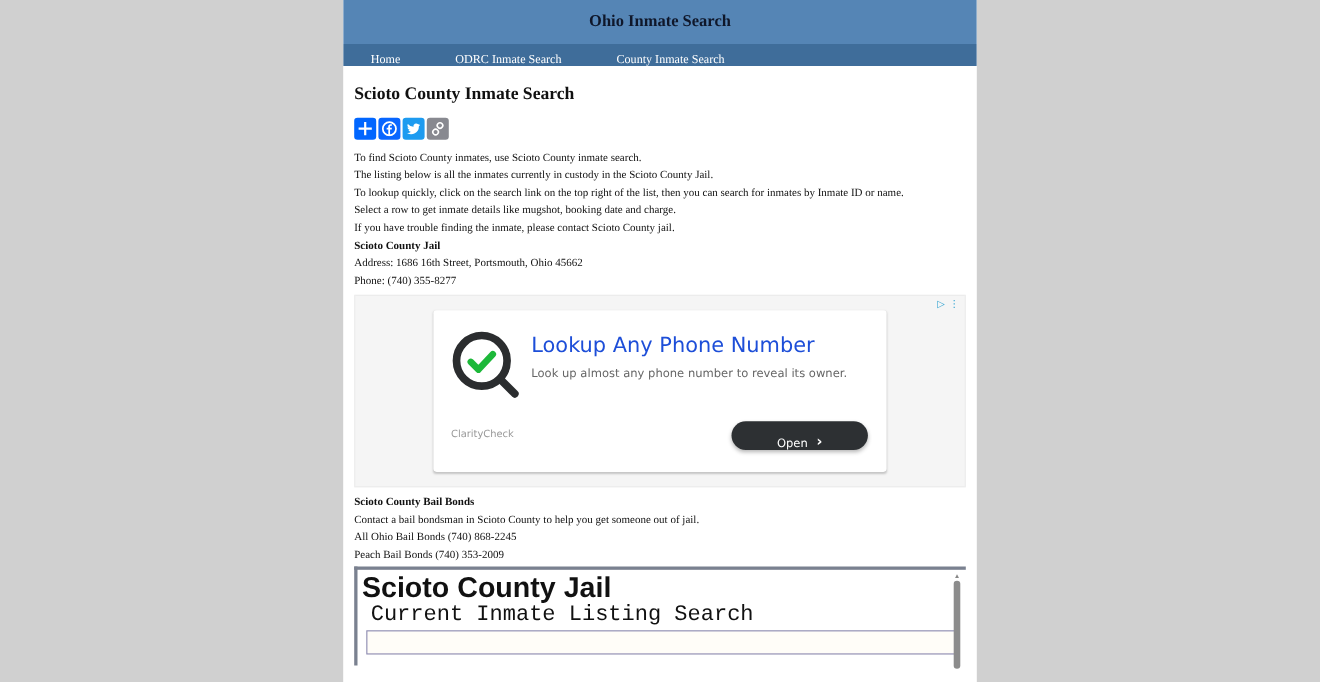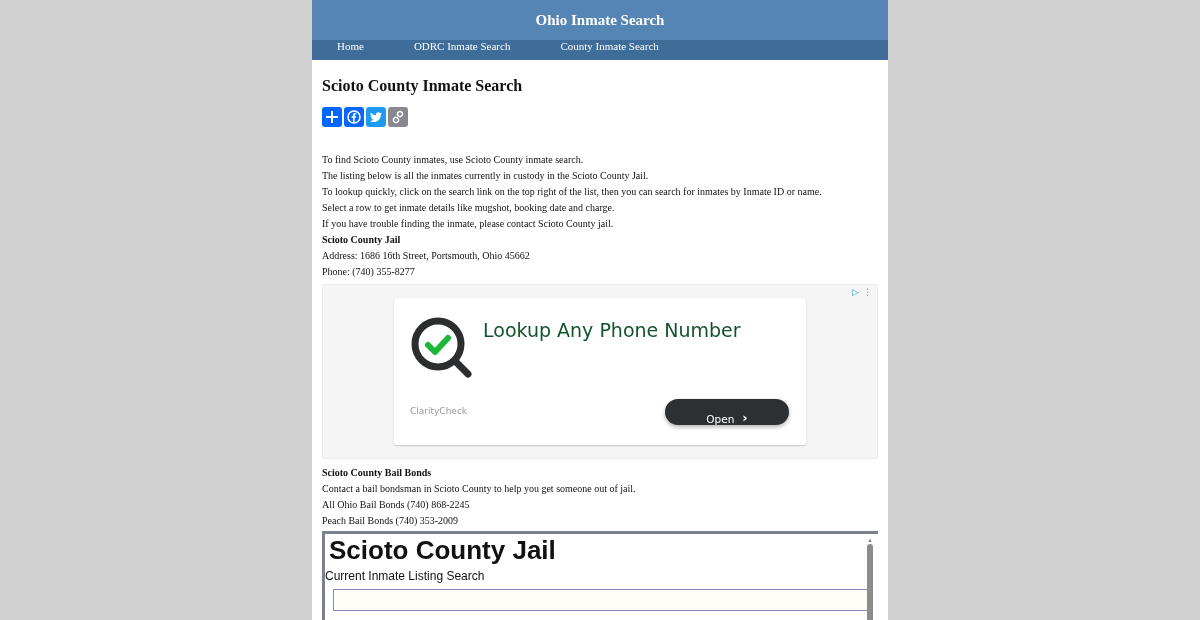--- a/index.html
+++ b/index.html
@@ -1,43 +1,43 @@
 <!DOCTYPE html>
 <html><head>
 <meta charset="utf-8">
 <style>
   * { box-sizing: border-box; margin: 0; padding: 0; }
   html, body { width: 1200px; height: 620px; overflow: hidden; }
   body { background: #d0d0d0; font-family: "Liberation Serif", serif; color: #111; }
   .page { position: absolute; left: 312px; top: 0; width: 576px; height: 620px; background: #ffffff; overflow: hidden; }
   .header { height: 40px; background: #5585b5; display: flex; align-items: center; justify-content: center; }
-  .header h1 { color: #ffffff; font-size: 15px; font-weight: bold; font-family: "Liberation Serif", serif; }
-  .nav { height: 20px; background: #3f6d9a; display: flex; align-items: flex-start; padding-left: 25px; }
+  .header h1 { color: #0f172a; font-size: 15px; font-weight: bold; font-family: "Liberation Serif", serif; }
+  .nav { height: 20px; background: #3f6d9a; display: flex; align-items: flex-end; padding-left: 25px; }
   .nav a { color: #fff; font-size: 11px; text-decoration: none; margin-right: 50px; }
   .content { padding: 0 10px; }
   .title { font-size: 16px; font-weight: bold; margin-top: 17px; height: 20px; }
   .share { display: flex; gap: 2px; margin-top: 10px; }
   .share .btn { width: 20px; height: 20px; border-radius: 3px; display: flex; align-items: center; justify-content: center; }
   .share .btn svg { width: 14px; height: 14px; }
-  .text { font-size: 10px; line-height: 16px; margin-top: 25px; }
+  .text { font-size: 10px; line-height: 16px; margin-top: 9px; }
   .text p { height: 16px; }
   .bold { font-weight: bold; }
   .ad { margin-top: 4px; width: 556px; height: 175px; background: #f5f5f5; border: 1px solid #ececec; position: relative; }
   .ad .adicons { position: absolute; right: 5px; top: 2px; color: #2aa0d0; font-size: 9px; display: flex; gap: 4px; }
   .ad .card { position: absolute; left: 71px; top: 13px; width: 412px; height: 147px; background: #fff; border-radius: 3px; box-shadow: 0 1px 2px rgba(0,0,0,0.2); font-family: "DejaVu Sans", sans-serif; }
   .ad .logo { position: absolute; left: 16px; top: 18px; width: 64px; height: 64px; }
-  .ad .headline { position: absolute; left: 89px; top: 21px; font-size: 19px; color: #14532d; }
+  .ad .headline { position: absolute; left: 89px; top: 21px; font-size: 19px; color: #1d4ed8; }
   .ad .desc { position: absolute; left: 89px; top: 52px; font-size: 10.5px; color: #666; }
   .ad .brand { position: absolute; left: 16px; top: 108px; font-size: 9px; color: #999; text-align: center; }
   .ad .open { position: absolute; left: 271px; top: 101px; width: 124px; height: 26px; background: #2d3033; border-radius: 13px; color: #fff; font-size: 10.5px; display: flex; align-items: flex-end; justify-content: center; gap: 8px; box-shadow: 0 2px 4px rgba(0,0,0,0.3); }
   .text2 { font-size: 10px; line-height: 16px; margin-top: 4px; }
   .text2 p { height: 16px; }
   .iframe { margin-top: 2px; width: 556px; height: 90px; border: 3px solid #7a8190; border-right: none; border-bottom: none; position: relative; background: #fff; }
   .iframe .jail { font-family: "Liberation Sans", sans-serif; font-weight: bold; font-size: 26px; margin-left: 4px; margin-top: 1px; line-height: 30px; }
-  .iframe .sub { font-family: Liberation Sans, sans-serif; font-size: 12px; line-height: 20px; margin-top: 1px; }
+  .iframe .sub { font-family: Liberation Mono, monospace; font-size: 20px; margin-left: 12px; line-height: 20px; margin-top: 1px; }
   .iframe .input { margin-left: 8px; margin-top: 3px; width: 536px; height: 22px; border: 1px solid #8a88b0; background: #fffdf8; }
   .scrollbar { position: absolute; right: 4px; top: 2px; width: 8px; height: 88px; }
   .scrollbar .arrow { font-size: 6px; color: #888; text-align: center; height: 8px; line-height: 8px; }
   .scrollbar .thumb { width: 6px; margin-left: 1px; height: 80px; background: #8c8c8c; border-radius: 3px; }
 </style>
 </head>
 <body>
 
 <div class="page">
   <div class="header">
@@ -93,20 +93,21 @@
         <span>▷</span>
         <span>⋮</span>
       </div>
       <div class="card">
         <svg class="logo" viewBox="0 0 64 64">
           <circle cx="28" cy="28" r="23" fill="none" stroke="#2b2d2f" stroke-width="7"></circle>
           <line x1="45" y1="45" x2="58" y2="58" stroke="#2b2d2f" stroke-width="7" stroke-linecap="round"></line>
           <path d="M18 29l7 7 13-14" fill="none" stroke="#1db83a" stroke-width="6" stroke-linecap="round" stroke-linejoin="round"></path>
         </svg>
         <div class="headline">Lookup Any Phone Number</div>
+        <div class="desc">Look up almost any phone number to reveal its owner.</div>
         <div class="brand">ClarityCheck</div>
         <div class="open">
           <span>Open</span>
           <span style="font-weight:bold;font-size:13px;">›</span>
         </div>
       </div>
     </div>
 
     <div class="text2">
       <p class="bold" style="margin-top:6px;">Scioto County Bail Bonds</p>

